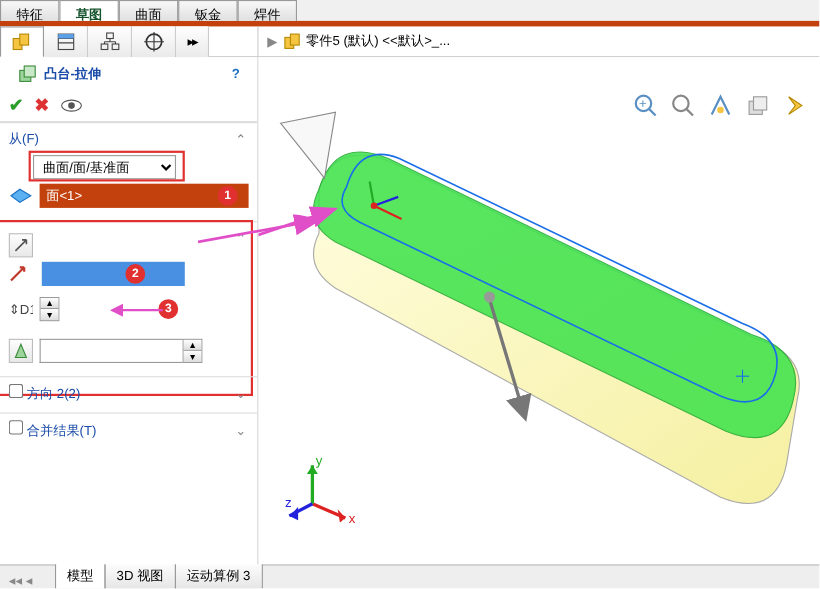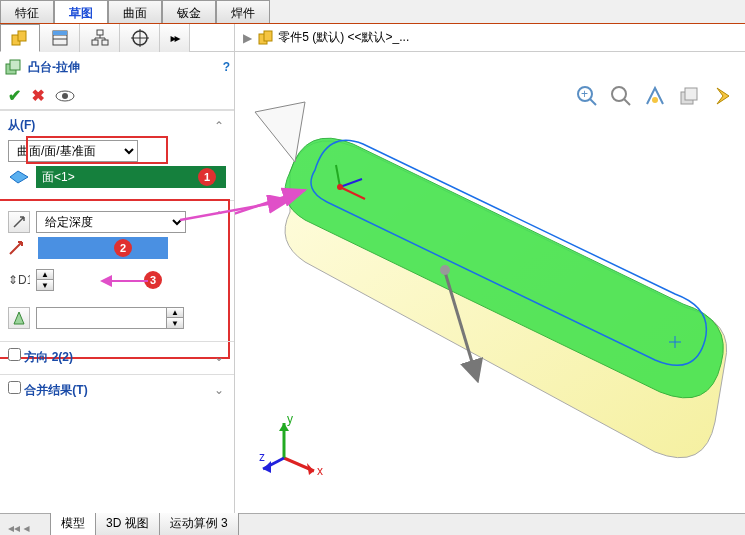--- a/index.html
+++ b/index.html
@@ -1,47 +1,47 @@
 <!DOCTYPE html>
 <html><head>
 <meta charset="utf-8">
 <style>
   * { box-sizing: border-box; margin: 0; padding: 0; font-family: "Microsoft YaHei", Arial, sans-serif; font-size: 12px; }
   body { width: 745px; height: 535px; background: #fff; position: relative; overflow: hidden; }
   
-  .top-tabs { display: flex; height: 24px; background: #f0f0f0; border-bottom: 1px solid #c2410c; }
+  .top-tabs { display: flex; height: 24px; background: #f0f0f0; border-bottom: 5px solid #c2410c; }
   .top-tab { padding: 4px 14px; border: 1px solid #999; border-bottom: none; background: linear-gradient(#f8f8f8,#e0e0e0); cursor: pointer; }
-  .top-tab.active { background: #fff; color: #1d4ed8; font-weight: bold; }
+  .top-tab.active { background: #fff; color: #14532d; font-weight: bold; }
   
   .breadcrumb-row { display: flex; align-items: center; height: 28px; border-bottom: 1px solid #ccc; }
   .panel-tabs { display: flex; width: 235px; border-right: 1px solid #ccc; }
   .ptab { width: 40px; height: 28px; display:flex; align-items:center; justify-content:center; border-right:1px solid #ccc; background:linear-gradient(#fefefe,#eaeaea); cursor:pointer; }
   .ptab.active { background:#fff; border:1px solid #999; border-bottom-color:#fff; margin-bottom:-1px; }
   .breadcrumb { display:flex; align-items:center; gap:4px; padding:0 8px; }
   
   .content-row { display:flex; height: calc(100% - 24px - 28px - 22px); }
   .left-panel { width: 235px; border-right:1px solid #ccc; background:#fff; overflow:hidden; position:relative; }
   .viewport { flex:1; position:relative; background:#fff; }
   
-  .feature-header { display:flex; justify-content:space-between; align-items:center; padding:6px 4px; }
+  .feature-header { display:flex; justify-content:space-between; align-items:center; padding:6px 16px; }
   .feature-title { display:flex; align-items:center; gap:6px; color:#1a4ba8; font-weight:bold; font-size:13px; }
   .confirm-row { display:flex; align-items:center; gap:10px; padding:4px 8px; border-bottom:1px solid #ddd; }
   
   .section { border-top:1px solid #ddd; padding:6px 8px 8px 8px; position:relative; }
-  .section-title { color:#1a4ba8; font-weight:bold; margin-bottom:6px; }
+  .section-title { color:#1a4ba8; font-weight:normal; margin-bottom:6px; }
   .chevron { position:absolute; right:10px; top:8px; color:#888; cursor:pointer; }
   
   .row { display:flex; align-items:center; gap:6px; margin:4px 0; }
   .icon-slot { width:22px; height:22px; display:flex; align-items:center; justify-content:center; border:1px solid #bbb; background:linear-gradient(#fdfdfd,#e8e8e8); }
   
   select, input[type=text] { height:22px; border:1px solid #999; padding:0 4px; background:#fff; }
   .combo-from { width: 130px; }
   .combo-dir { width: 150px; }
   
-  .face-pill { flex:1; height:22px; background:#15803d; color:#fff; display:flex; align-items:center; padding:0 6px; position:relative; }
+  .face-pill { flex:1; height:22px; background:#c2410c; color:#fff; display:flex; align-items:center; padding:0 6px; position:relative; }
   .num-badge { position:absolute; width:18px; height:18px; border-radius:50%; background:#e03030; color:#fff; display:flex; align-items:center; justify-content:center; font-size:11px; font-weight:bold; }
   
   .redbox1 { position:absolute; border:2px solid #e03030; pointer-events:none; }
   
   .spinner { display:flex; align-items:center; }
   .spinner input { width:130px; border-right:none; }
   .spinner .btns { display:flex; flex-direction:column; border:1px solid #999; }
   .spinner .btns div { width:16px; height:10px; display:flex; align-items:center; justify-content:center; background:linear-gradient(#fefefe,#ddd); font-size:8px; cursor:pointer; }
   .spinner .btns div:first-child { border-bottom:1px solid #999; }
   
@@ -136,21 +136,21 @@
       <svg width="20" height="14" style="cursor:pointer">
           <ellipse cx="10" cy="7" rx="9" ry="5" fill="none" stroke="#555"></ellipse>
           <circle cx="10" cy="7" r="3" fill="#555"></circle>
         </svg>
     </div>
 
     <div class="section">
       <div class="section-title">从(F)</div>
       <span class="chevron">⌃</span>
       <div class="row" style="position:relative">
-        <select class="combo-from" style="">
+        <select class="combo-from" style="margin-left:22px">
           <option>曲面/面/基准面</option>
         </select>
         <div class="redbox1" style="left:18px;top:-4px;width:142px;height:28px"></div>
       </div>
       <div class="row" style="position:relative">
         <svg width="22" height="18">
             <path d="M2 9 L10 3 L20 9 L10 15 Z" fill="#5ab0f0" stroke="#1a6fc4"></path>
           </svg>
         <div class="face-pill">
           <span>面&lt;1&gt;</span>
@@ -161,23 +161,20 @@
 
     <div class="section" style="position:relative">
       <div class="redbox1" style="left:-2px;top:-2px;width:232px;height:160px"></div>
       <span class="chevron">⌃</span>
       <div class="row">
         <div class="icon-slot">
           <svg width="16" height="16">
               <path d="M3 13 L13 3 M13 3 L9 3 M13 3 L13 7" stroke="#555" fill="none" stroke-width="1.5"></path>
             </svg>
         </div>
-        <select class="combo-dir">
-          <option>给定深度</option>
-        </select>
       </div>
       <div class="row" style="position:relative">
         <svg width="20" height="16">
             <path d="M2 14 L14 2 M14 2 L10 2 M14 2 L14 6" stroke="#c0392b" fill="none" stroke-width="2"></path>
           </svg>
         <div class="blue-field" style="margin-left:4px"></div>
         <div class="num-badge" style="left:106px;top:2px">2</div>
       </div>
       <div class="row" style="position:relative;margin-top:10px">
         <svg width="22" height="16">

